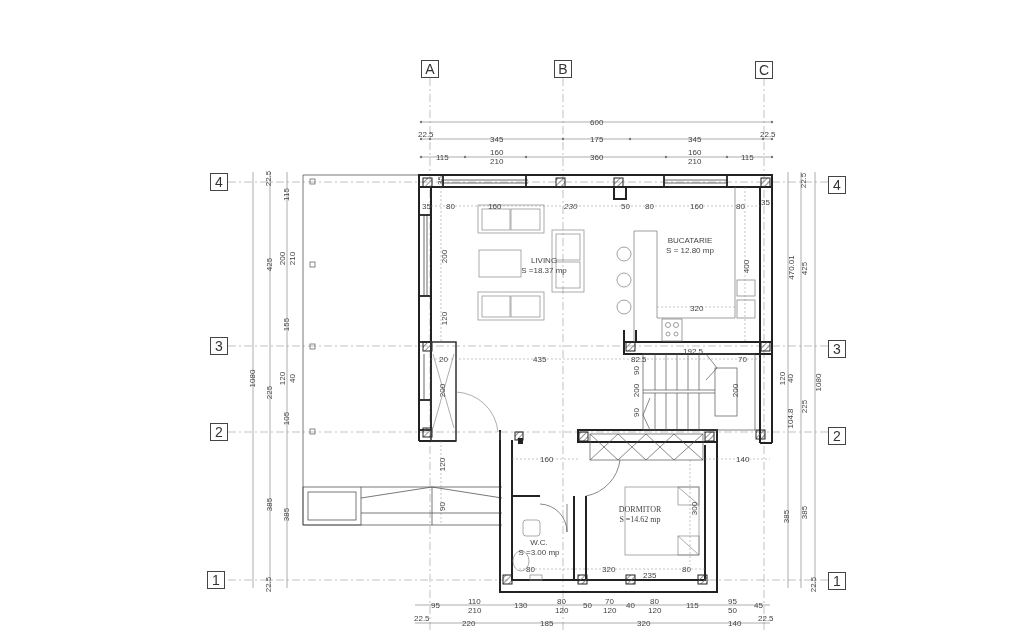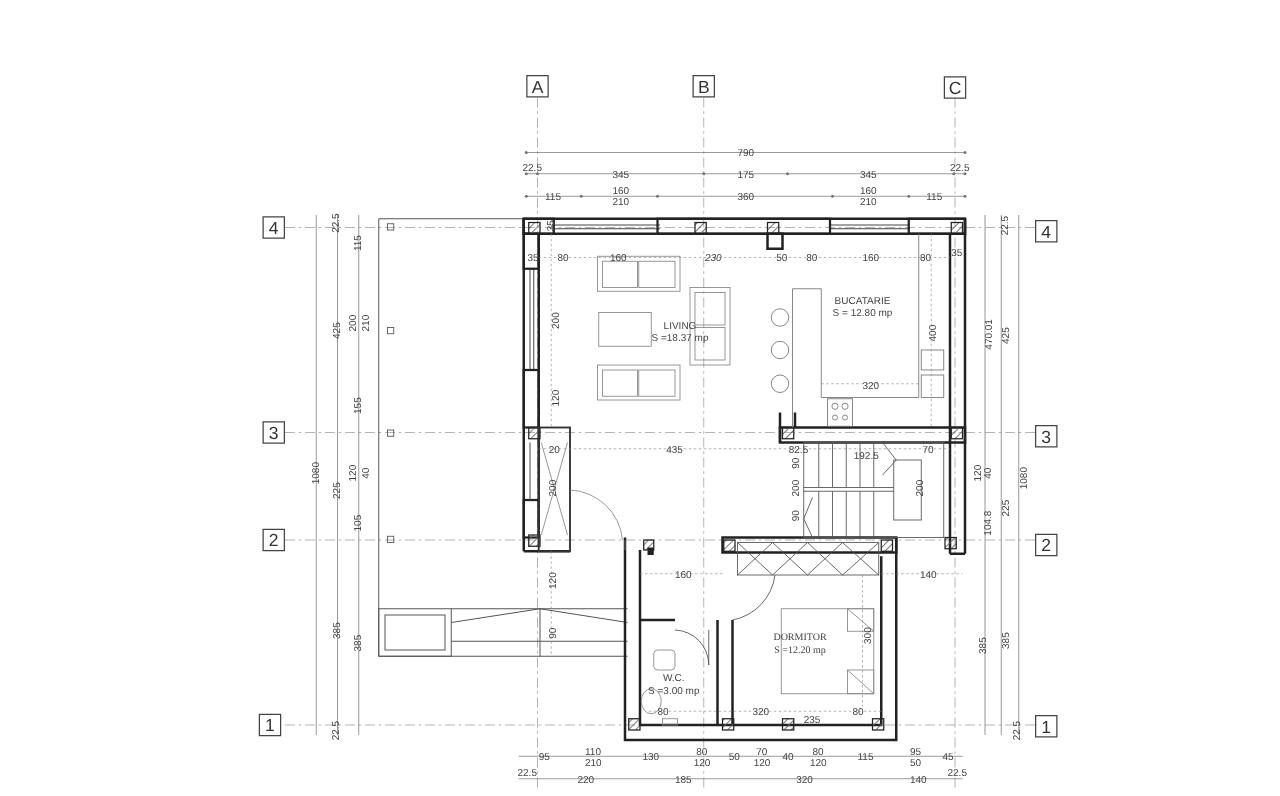--- a/index.html
+++ b/index.html
@@ -270,28 +270,28 @@
 <div class="room-label" style="left:478px;top:256px;width:60px;padding-left:36px;">
   <div>LIVING</div>
   <div>S =18.37 mp</div>
 </div>
 <div class="room-label" style="left:660px;top:236px;width:60px;">
   <div>BUCATARIE</div>
   <div>S = 12.80 mp</div>
 </div>
 <div class="room-label" style="left:610px;top:505px;width:60px;font-family:Liberation Serif, serif;">
   <div>DORMITOR</div>
-  <div>S =12.20 mp</div>
+  <div>S =14.62 mp</div>
 </div>
 <div class="room-label" style="left:514px;top:538px;width:50px;">
   <div>W.C.</div>
   <div>S =3.00 mp</div>
 </div>
 
-<span class="dim" style="left:590px;top:118px;">790</span>
+<span class="dim" style="left:590px;top:118px;">600</span>
 <span class="dim" style="left:418px;top:130px;">22.5</span>
 <span class="dim" style="left:490px;top:135px;">345</span>
 <span class="dim" style="left:590px;top:135px;">175</span>
 <span class="dim" style="left:688px;top:135px;">345</span>
 <span class="dim" style="left:760px;top:130px;">22.5</span>
 <span class="dim" style="left:436px;top:153px;">115</span>
 <span class="dim" style="left:490px;top:148px;">160</span>
 <span class="dim" style="left:490px;top:157px;">210</span>
 <span class="dim" style="left:590px;top:153px;">360</span>
 <span class="dim" style="left:688px;top:148px;">160</span>
@@ -358,21 +358,21 @@
 <span class="dim" style="left:736px;top:202px;">80</span>
 <span class="dim" style="left:761px;top:198px;">35</span>
 
 <span class="dim v" style="left:436px;top:176px;">35</span>
 <span class="dim v" style="left:438px;top:252px;">200</span>
 <span class="dim v" style="left:438px;top:314px;">120</span>
 
 <span class="dim" style="left:439px;top:355px;">20</span>
 <span class="dim" style="left:533px;top:355px;">435</span>
 <span class="dim" style="left:631px;top:355px;">82.5</span>
-<span class="dim" style="left:683px;top:360px;">192.5</span>
+<span class="dim" style="left:683px;top:347px;">192.5</span>
 <span class="dim" style="left:738px;top:355px;">70</span>
 
 <span class="dim v" style="left:632px;top:366px;">90</span>
 <span class="dim v" style="left:630px;top:386px;">200</span>
 <span class="dim v" style="left:632px;top:408px;">90</span>
 <span class="dim v" style="left:729px;top:386px;">200</span>
 
 <span class="dim v" style="left:436px;top:386px;">200</span>
 <span class="dim v" style="left:436px;top:460px;">120</span>
 <span class="dim v" style="left:438px;top:502px;">90</span>

